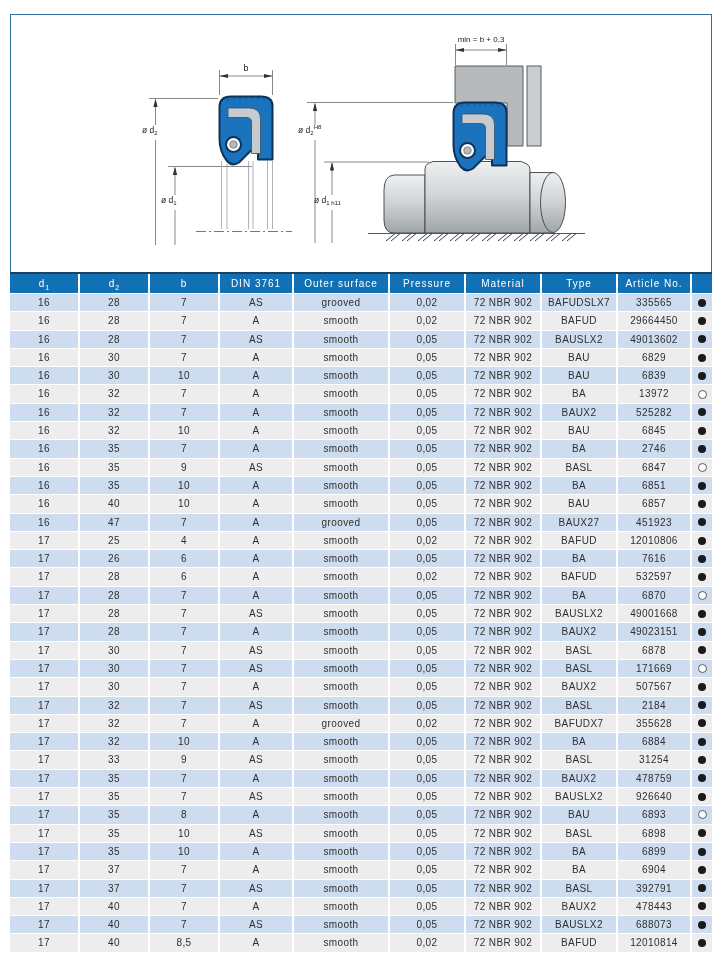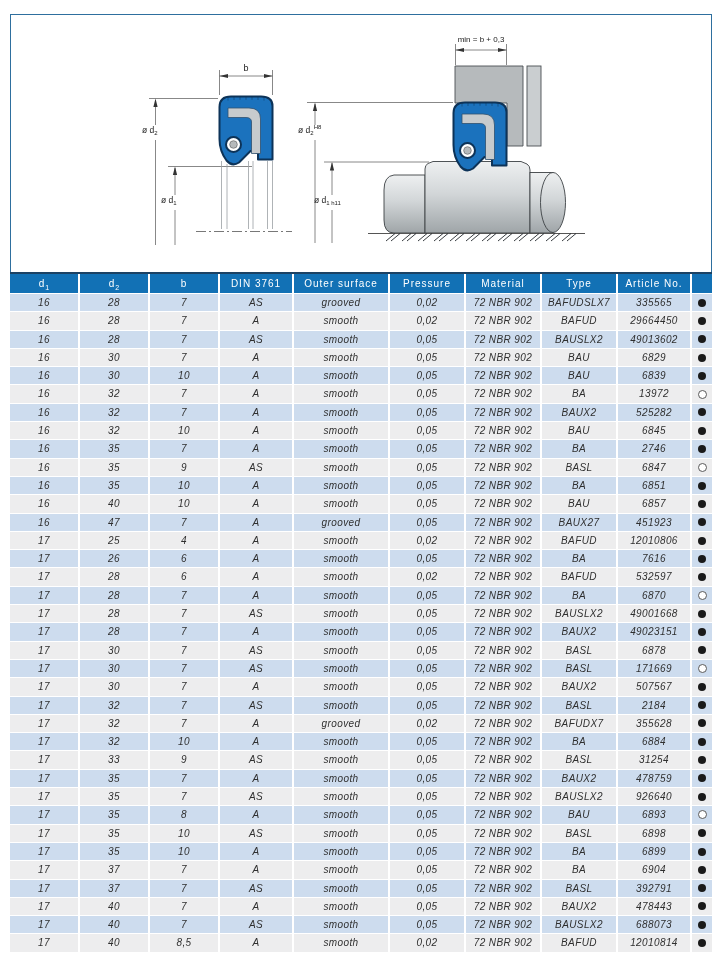--- a/index.html
+++ b/index.html
@@ -11,21 +11,21 @@
 
   .seal-table{position:absolute;left:10px;top:272px;width:702px;
               --cols:68px 68px 68px 72px 94px 74px 74px 74px 72px 20px;}
   .thead{display:grid;grid-template-columns:var(--cols);column-gap:2px;
          border-top:2px solid #1b4264;}
   .hcell{background:#1271b5;color:#ffffff;height:19px;line-height:19px;text-align:center;
          font-size:10px;letter-spacing:1px;white-space:nowrap;overflow:hidden;}
   .hcell sub{font-size:7px;letter-spacing:0;}
   .tbody{padding-top:1px;}
   .trow{display:grid;grid-template-columns:var(--cols);column-gap:2px;
-        height:17.3px;margin-bottom:1px;font-style:italic;}
+        height:17.3px;margin-bottom:1px;}
   .trow.row-blue .tcell{background:#cddcee;}
   .trow.row-gray .tcell{background:#ededee;}
   .tcell{color:#2f2f2f;font-size:10px;letter-spacing:.4px;text-align:center;
          line-height:17.3px;white-space:nowrap;overflow:hidden;
          display:flex;align-items:center;justify-content:center;}
   .dot{display:inline-block;border-radius:50%;}
   .dot-filled{width:8px;height:8px;background:#1a1a1a;}
   .dot-open{width:7px;height:7px;background:#ffffff;border:1.2px solid #5a5a5a;}
 
   svg text{fill:#222;font-family:"Liberation Sans", sans-serif;}

